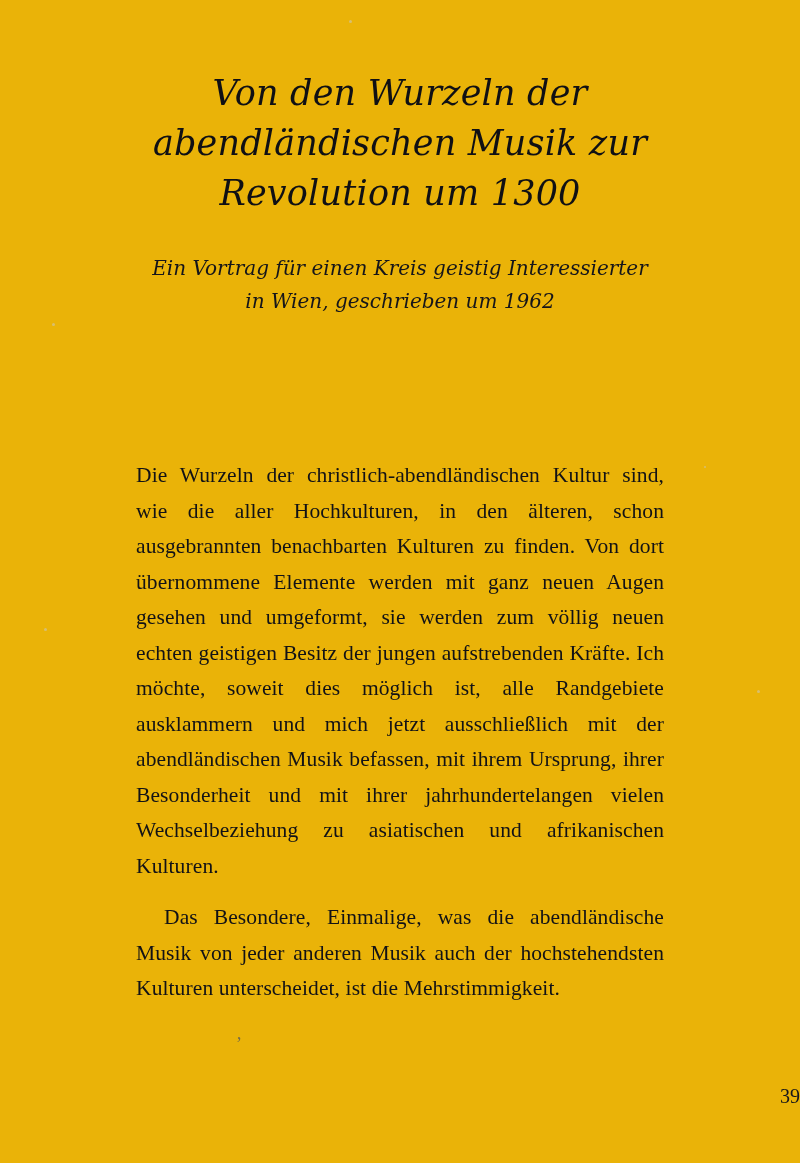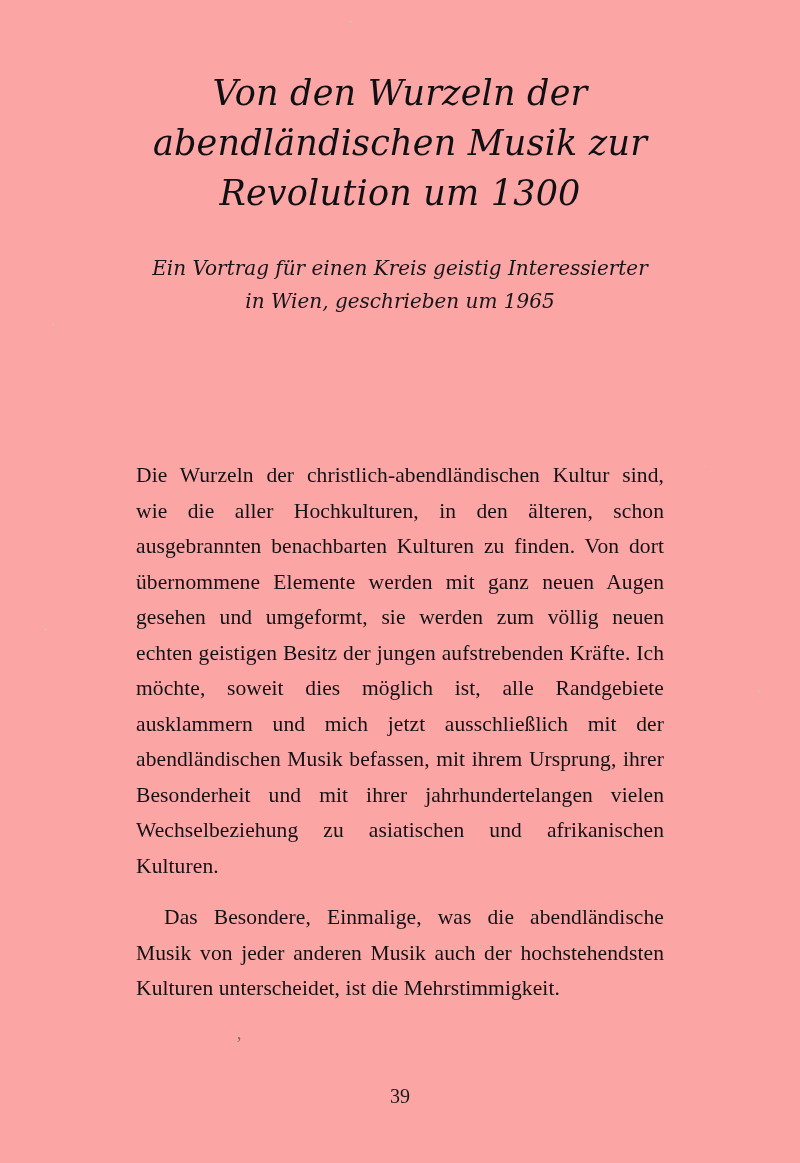--- a/index.html
+++ b/index.html
@@ -11,21 +11,21 @@
     width: 800px;
     height: 1163px;
     font-family: "Liberation Serif", serif;
     color: #15151a;
     position: relative;
     overflow: hidden;
   }
   .page {
     position: absolute;
     inset: 0;
-    background: #fca5a5;
+    background: #eab308;
   }
   .page-inner {
     position: absolute;
     left: 120px;
     top: 60px;
     width: 560px;
   }
 
   
   .title-block {
@@ -74,21 +74,21 @@
   .body-text p.indent {
     text-indent: 28px;
   }
 
   
   .folio {
     position: absolute;
     left: 0;
     right: 0;
     top: 1085px;
-    text-align: center;
+    text-align: right;
     font-family: "Liberation Serif", serif;
     font-size: 20px;
     color: #17171b;
   }
 
   
   .speck {
     position: absolute;
     background: #c9c9c4;
     border-radius: 50%;
@@ -116,21 +116,21 @@
 
     <div class="title-block">
       <h1 class="chapter-title">
         <span class="line">Von den Wurzeln der</span>
         <span class="line">abendländischen Musik zur</span>
         <span class="line">Revolution um 1300</span>
       </h1>
 
       <div class="subtitle">
         <span class="line">Ein Vortrag für einen Kreis geistig Interessierter</span>
-        <span class="line">in Wien, geschrieben um 1965</span>
+        <span class="line">in Wien, geschrieben um 1962</span>
       </div>
     </div>
 
     <div class="body-text">
       <p>Die Wurzeln der christlich-abendländischen Kultur sind, wie die aller Hochkulturen, in den älteren, schon ausgebrannten benachbarten Kulturen zu finden. Von dort übernommene Elemente werden mit ganz neuen Augen gesehen und umgeformt, sie werden zum völlig neuen echten geistigen Besitz der jungen aufstrebenden Kräfte. Ich möchte, soweit dies möglich ist, alle Randgebiete ausklammern und mich jetzt ausschließlich mit der abendländischen Musik befassen, mit ihrem Ursprung, ihrer Besonderheit und mit ihrer jahrhundertelangen vielen Wechselbeziehung zu asiatischen und afrikanischen Kulturen.</p>
       <p class="indent">Das Besondere, Einmalige, was die abendländische Musik von jeder anderen Musik auch der hochstehendsten Kulturen unterscheidet, ist die Mehrstimmigkeit.</p>
     </div>
 
   </div>
 

